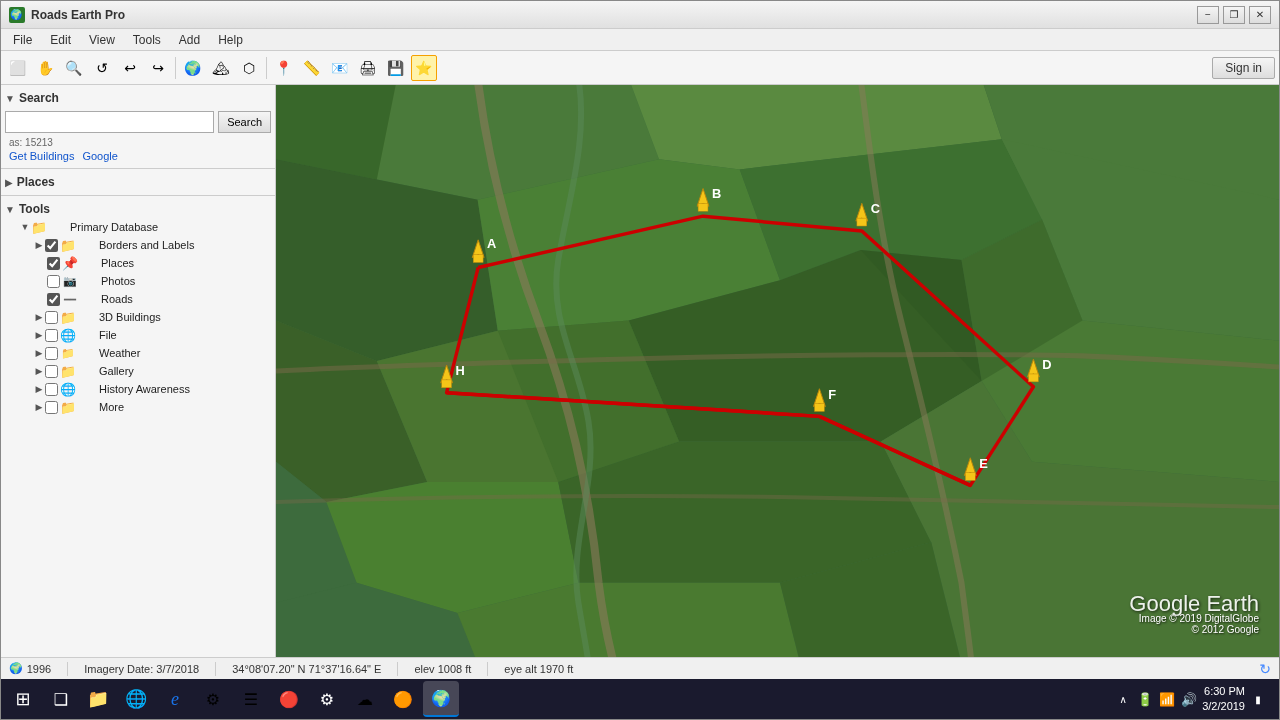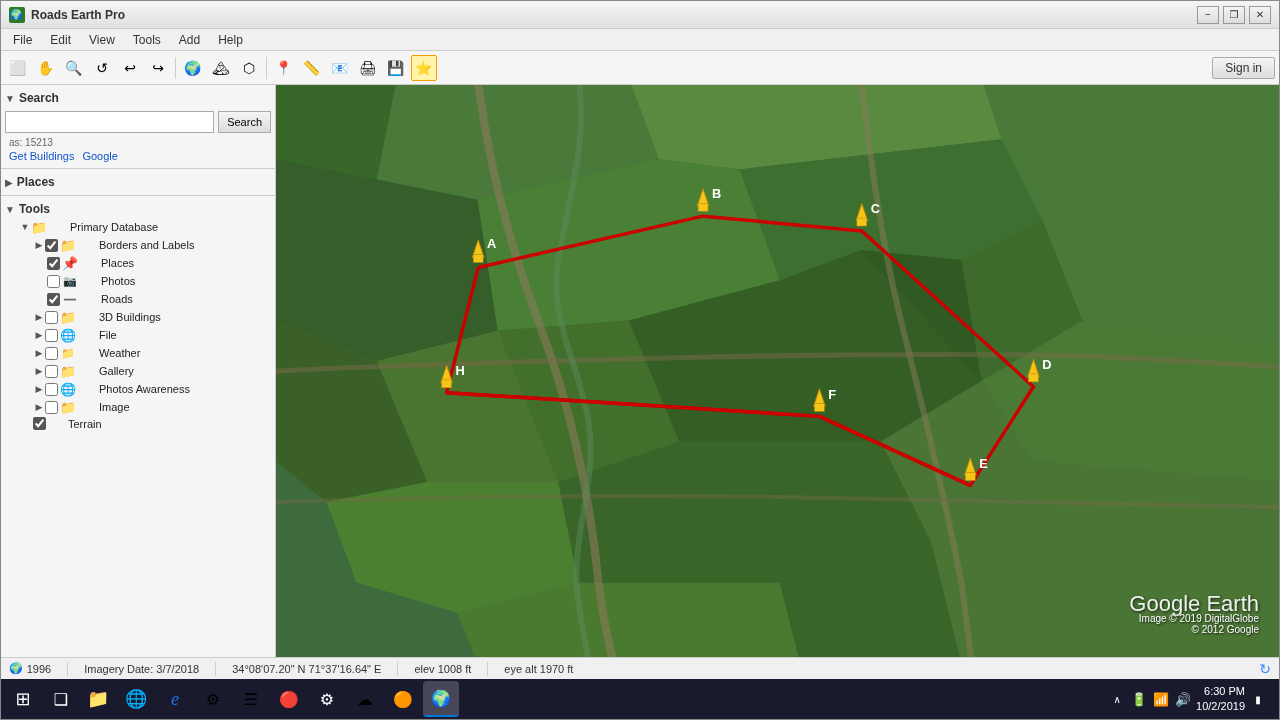--- a/index.html
+++ b/index.html
@@ -235,34 +235,30 @@
             <span class="layer-toggle">▶</span>
             <input type="checkbox" class="layer-cb" style="">
             <span class="layer-icon folder-icon">📁</span>
             <span class="layer-label">Gallery</span>
           </div>
 
           <div class="layer-item layer-indent-2">
             <span class="layer-toggle">▶</span>
             <input type="checkbox" class="layer-cb" style="">
             <span class="layer-icon globe-icon">🌐</span>
-            <span class="layer-label">Photos Awareness</span>
+            <span class="layer-label">History Awareness</span>
           </div>
 
           <div class="layer-item layer-indent-2">
             <span class="layer-toggle">▶</span>
             <input type="checkbox" class="layer-cb" style="">
             <span class="layer-icon folder-icon">📁</span>
-            <span class="layer-label">Image</span>
-          </div>
-
-          <div class="layer-item layer-indent-2">
-            <input type="checkbox" class="layer-cb" checked="" style="">
-            <span class="layer-label">Terrain</span>
-          </div>
+            <span class="layer-label">More</span>
+          </div>
+
 
         </div>
       </div>
     </div>
 
     <div class="map-area">
       
       <svg class="map-canvas" viewBox="0 0 995 580" preserveAspectRatio="xMidYMid slice">
 
         <rect width="995" height="580" fill="#3d6b3d"></rect>
@@ -425,21 +421,21 @@
         </div>
         <div class="tray-icon">
           <span style="color:white;font-size:13px;">📶</span>
         </div>
         <div class="tray-icon">
           <span style="color:white;font-size:13px;">🔊</span>
         </div>
       </div>
       <div class="tray-time">
         <div>6:30 PM</div>
-        <div>10/2/2019</div>
+        <div>3/2/2019</div>
       </div>
       <div class="tray-icon">
         <span style="color:white;font-size:10px;">▮</span>
       </div>
     </div>
   </div>
 
 </div>
 
 </body></html>

